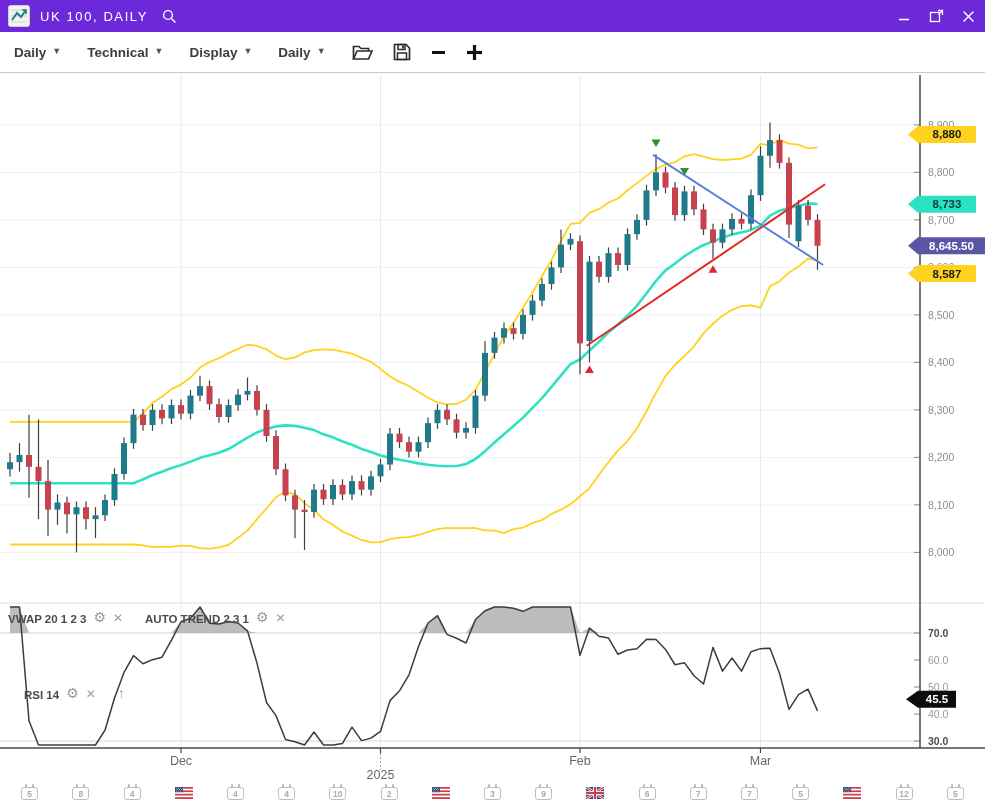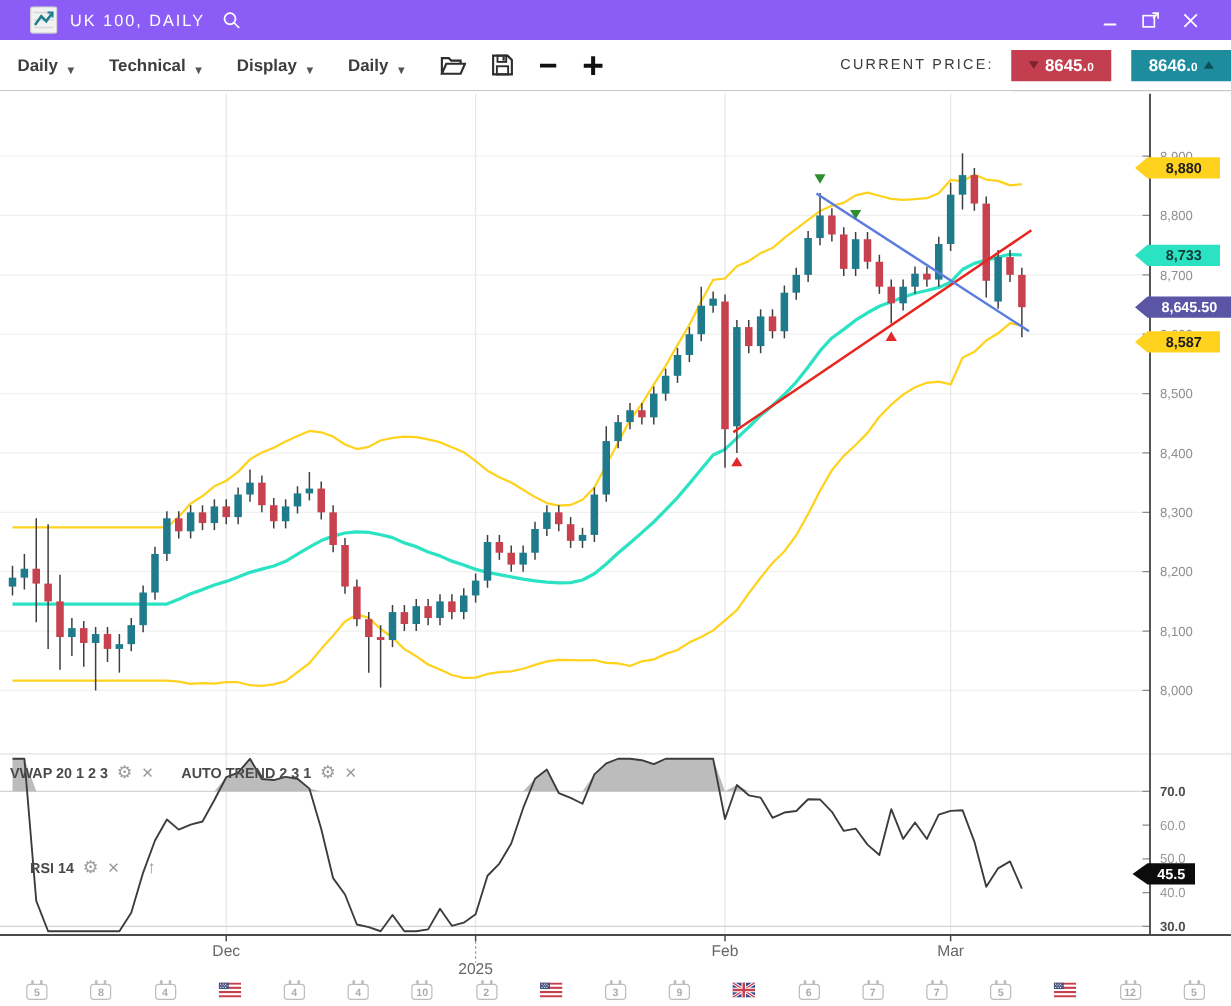--- a/index.html
+++ b/index.html
@@ -1,33 +1,33 @@
 <!DOCTYPE html>
 <html><head>
 <meta charset="utf-8">
 <style>
   * { box-sizing: border-box; margin: 0; padding: 0; }
   html,body { width: 985px; height: 805px; overflow: hidden; background:#fff;
     font-family: "Liberation Sans", sans-serif; }
 
   
-  .titlebar { height:32px; background:#8b5cf6; display:flex; align-items:center;
-    padding:0 24px; gap:10px; }
+  .titlebar { height:32px; background:#6d28d9; display:flex; align-items:center;
+    padding:0 8px; gap:10px; }
   .app-icon { width:22px; height:22px; flex:0 0 auto; }
   .title { color:#fff; font-size:13px; letter-spacing:1.6px; font-weight:400; }
   .tb-search { margin-left:4px; }
   .tb-spacer { flex:1; }
   .winbtn { width:18px; height:18px; display:flex; align-items:center; justify-content:center;
     color:#fff; cursor:pointer; }
   .winbtns { display:flex; gap:14px; align-items:center; }
 
   
   .toolbar { height:41px; background:#fff; border-bottom:1px solid #c9c9c9;
     display:flex; align-items:center; padding:0 0 0 14px; }
-  .menu { display:flex; align-items:flex-end; gap:6px; margin-right:26px;
+  .menu { display:flex; align-items:flex-start; gap:6px; margin-right:26px;
     font-size:13.5px; font-weight:700; color:#3d3d3d; cursor:pointer; }
   .caret { font-size:9px; color:#555; transform:translateY(1px); }
   .tool-ico { margin-right:20px; cursor:pointer; display:flex; align-items:center; }
   .price-group { margin-left:auto; display:flex; align-items:center; }
   .cp-label { font-size:11.5px; letter-spacing:1.8px; color:#3a3a3a; margin-right:14px; }
   .price-btn { height:25px; min-width:80px; display:flex; align-items:center; justify-content:center;
     gap:5px; color:#fff; font-weight:700; font-size:13.5px; cursor:pointer; padding:0 9px; }
   .price-btn .dec { font-size:9.5px; align-self:flex-end; padding-bottom:3px; }
   .price-btn.sell { margin-right:16px; }
   .tri { width:0; height:0; display:inline-block; }
@@ -134,31 +134,20 @@
         <line x1="1" y1="7.5" x2="14" y2="7.5" stroke="#111" stroke-width="3"></line>
       </svg>
   </div>
   <div class="tool-ico">
     <svg width="17" height="17" viewBox="0 0 17 17">
       <line x1="1" y1="8.5" x2="16" y2="8.5" stroke="#111" stroke-width="3.2"></line>
       <line x1="8.5" y1="1" x2="8.5" y2="16" stroke="#111" stroke-width="3.2"></line>
     </svg>
   </div>
 
-  <div class="price-group">
-    <span class="cp-label">CURRENT PRICE:</span>
-    <div class="price-btn sell" id="sell-btn" style="background: rgb(195, 63, 80);">
-      <span class="tri down"></span>
-      <span id="sell-val">8645.<span class="dec">0</span></span>
-    </div>
-    <div class="price-btn buy" id="buy-btn" style="background: rgb(29, 141, 157);">
-      <span id="buy-val">8646.<span class="dec">0</span></span>
-      <span class="tri up"></span>
-    </div>
-  </div>
 </div>
 
 <div class="chart-area">
   <svg class="main" id="chart-svg" width="985" height="732" viewBox="0 0 985 732">
       <line x1="0" y1="51.875" x2="920" y2="51.875" stroke="#f0f0f0" stroke-width="1"></line>
       <line x1="914" y1="51.875" x2="920" y2="51.875" stroke="#8a8a8a" stroke-width="1"></line>
       <text x="928" y="55.675" font-size="10.5" fill="#8f8f8f" font-family="Liberation Sans, sans-serif">8,900</text>
       <line x1="0" y1="99.375" x2="920" y2="99.375" stroke="#f0f0f0" stroke-width="1"></line>
       <line x1="914" y1="99.375" x2="920" y2="99.375" stroke="#8a8a8a" stroke-width="1"></line>
       <text x="928" y="103.175" font-size="10.5" fill="#8f8f8f" font-family="Liberation Sans, sans-serif">8,800</text>

